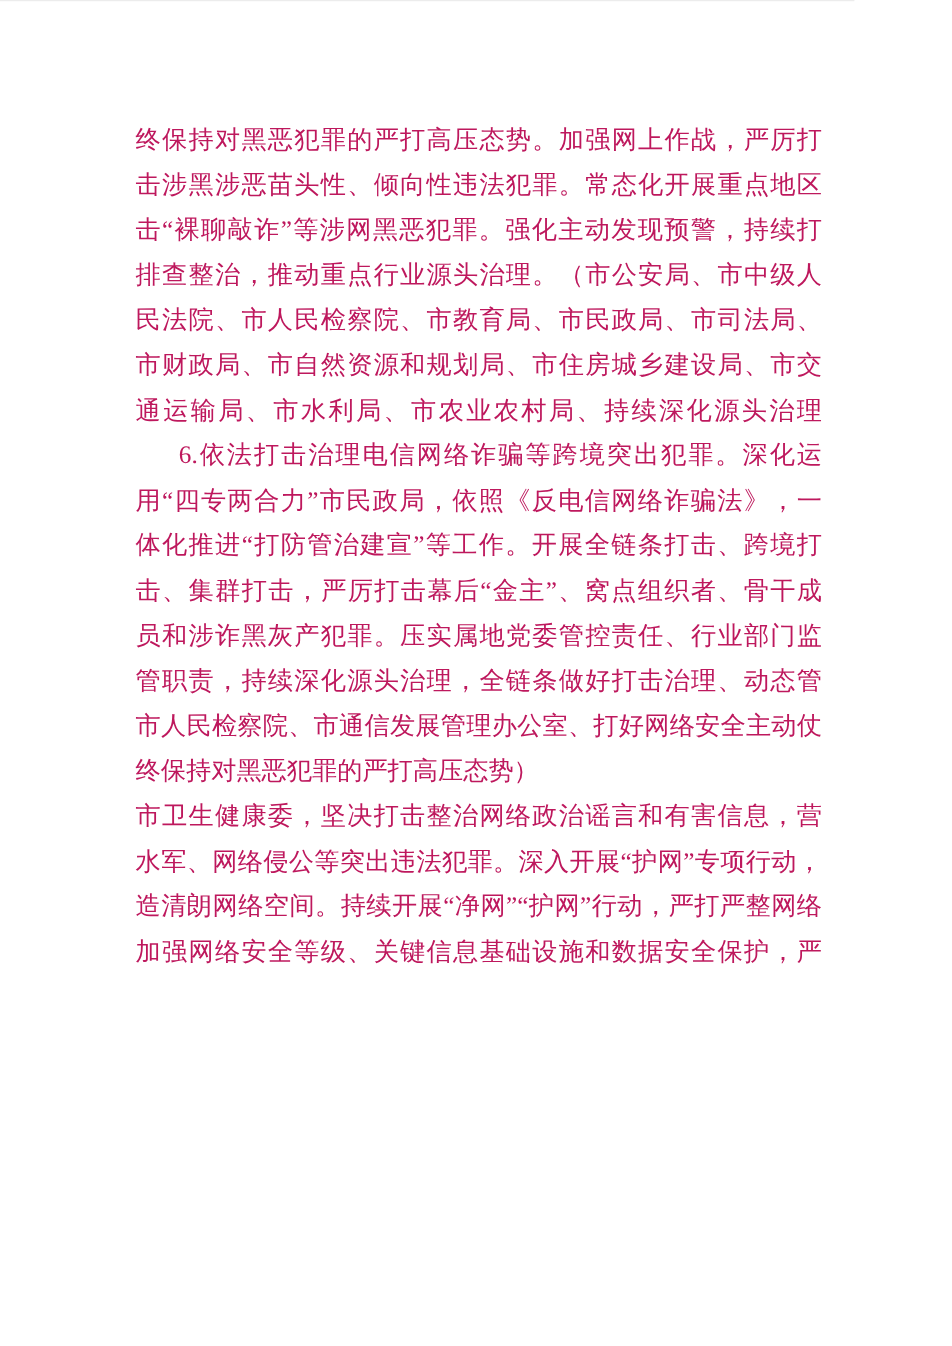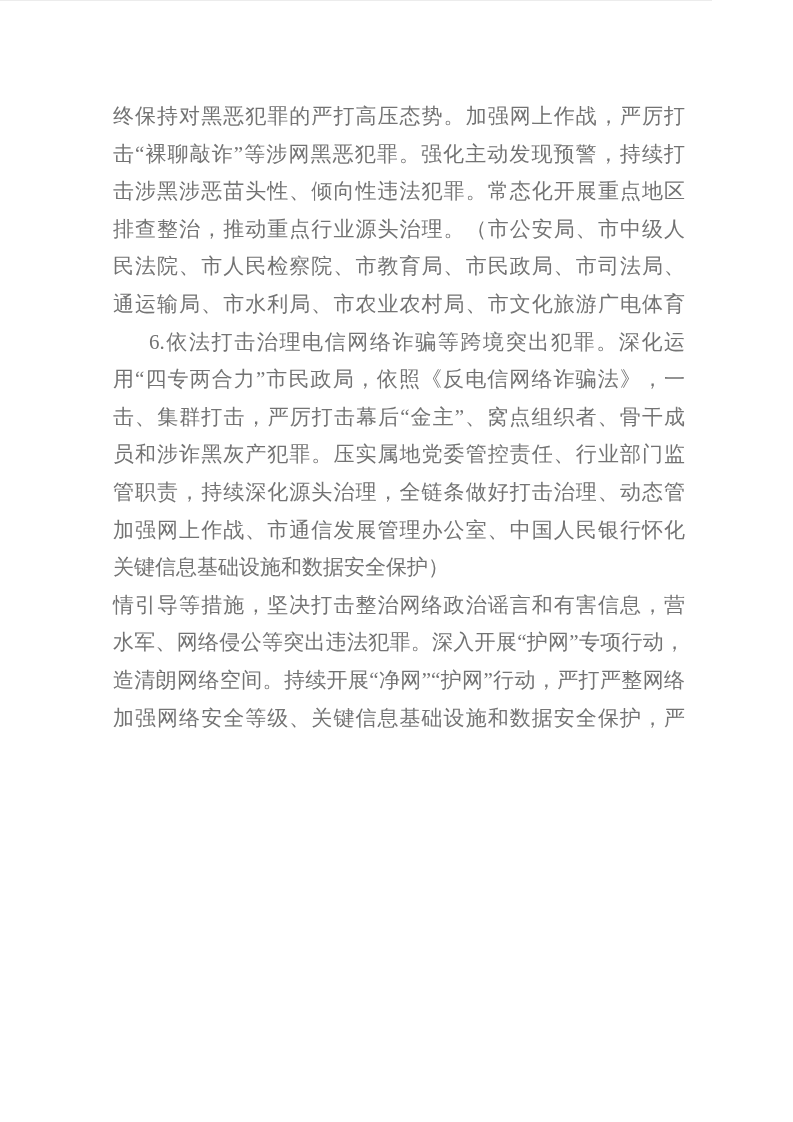--- a/index.html
+++ b/index.html
@@ -9,21 +9,21 @@
   }
   .page {
     position: relative;
     width: 712px;
     height: 1122px;
     background: #ffffff;
     overflow: hidden;
     box-sizing: border-box;
     border-top: 1px solid #ececec;
     font-family: "Liberation Serif", "DejaVu Serif", serif;
-    color: #737373;
+    color: #be185d;
   }
   .content {
     position: absolute;
     left: 113px;
     top: 97px;
     width: 572px;
   }
   .paragraph {
     margin: 0;
     padding: 0;
@@ -49,35 +49,37 @@
     padding-left: 36px;
   }
 </style>
 </head>
 <body>
 
 <div class="page">
   <div class="content">
       <div class="paragraph">
         <div class="line fill">终保持对黑恶犯罪的严打高压态势。加强网上作战，严厉打</div>
+        <div class="line fill">击涉黑涉恶苗头性、倾向性违法犯罪。常态化开展重点地区</div>
         <div class="line fill">击“裸聊敲诈”等涉网黑恶犯罪。强化主动发现预警，持续打</div>
-        <div class="line fill">击涉黑涉恶苗头性、倾向性违法犯罪。常态化开展重点地区</div>
         <div class="line fill">排查整治，推动重点行业源头治理。（市公安局、市中级人</div>
         <div class="line fill">民法院、市人民检察院、市教育局、市民政局、市司法局、</div>
-        <div class="line fill">通运输局、市水利局、市农业农村局、市文化旅游广电体育</div>
+        <div class="line fill">市财政局、市自然资源和规划局、市住房城乡建设局、市交</div>
+        <div class="line fill">通运输局、市水利局、市农业农村局、持续深化源头治理</div>
       </div>
       <div class="paragraph">
         <div class="line fill indent">6.依法打击治理电信网络诈骗等跨境突出犯罪。深化运</div>
         <div class="line fill">用“四专两合力”市民政局，依照《反电信网络诈骗法》，一</div>
+        <div class="line fill">体化推进“打防管治建宣”等工作。开展全链条打击、跨境打</div>
         <div class="line fill">击、集群打击，严厉打击幕后“金主”、窝点组织者、骨干成</div>
         <div class="line fill">员和涉诈黑灰产犯罪。压实属地党委管控责任、行业部门监</div>
         <div class="line fill">管职责，持续深化源头治理，全链条做好打击治理、动态管</div>
-        <div class="line fill">加强网上作战、市通信发展管理办公室、中国人民银行怀化</div>
-        <div class="line nofill">关键信息基础设施和数据安全保护）</div>
+        <div class="line fill">市人民检察院、市通信发展管理办公室、打好网络安全主动仗</div>
+        <div class="line nofill">终保持对黑恶犯罪的严打高压态势）</div>
       </div>
       <div class="paragraph">
-        <div class="line fill">情引导等措施，坚决打击整治网络政治谣言和有害信息，营</div>
+        <div class="line fill">市卫生健康委，坚决打击整治网络政治谣言和有害信息，营</div>
         <div class="line fill">水军、网络侵公等突出违法犯罪。深入开展“护网”专项行动，</div>
         <div class="line fill">造清朗网络空间。持续开展“净网”“护网”行动，严打严整网络</div>
         <div class="line fill">加强网络安全等级、关键信息基础设施和数据安全保护，严</div>
       </div>
     </div>
 </div>
 
 </body></html>

